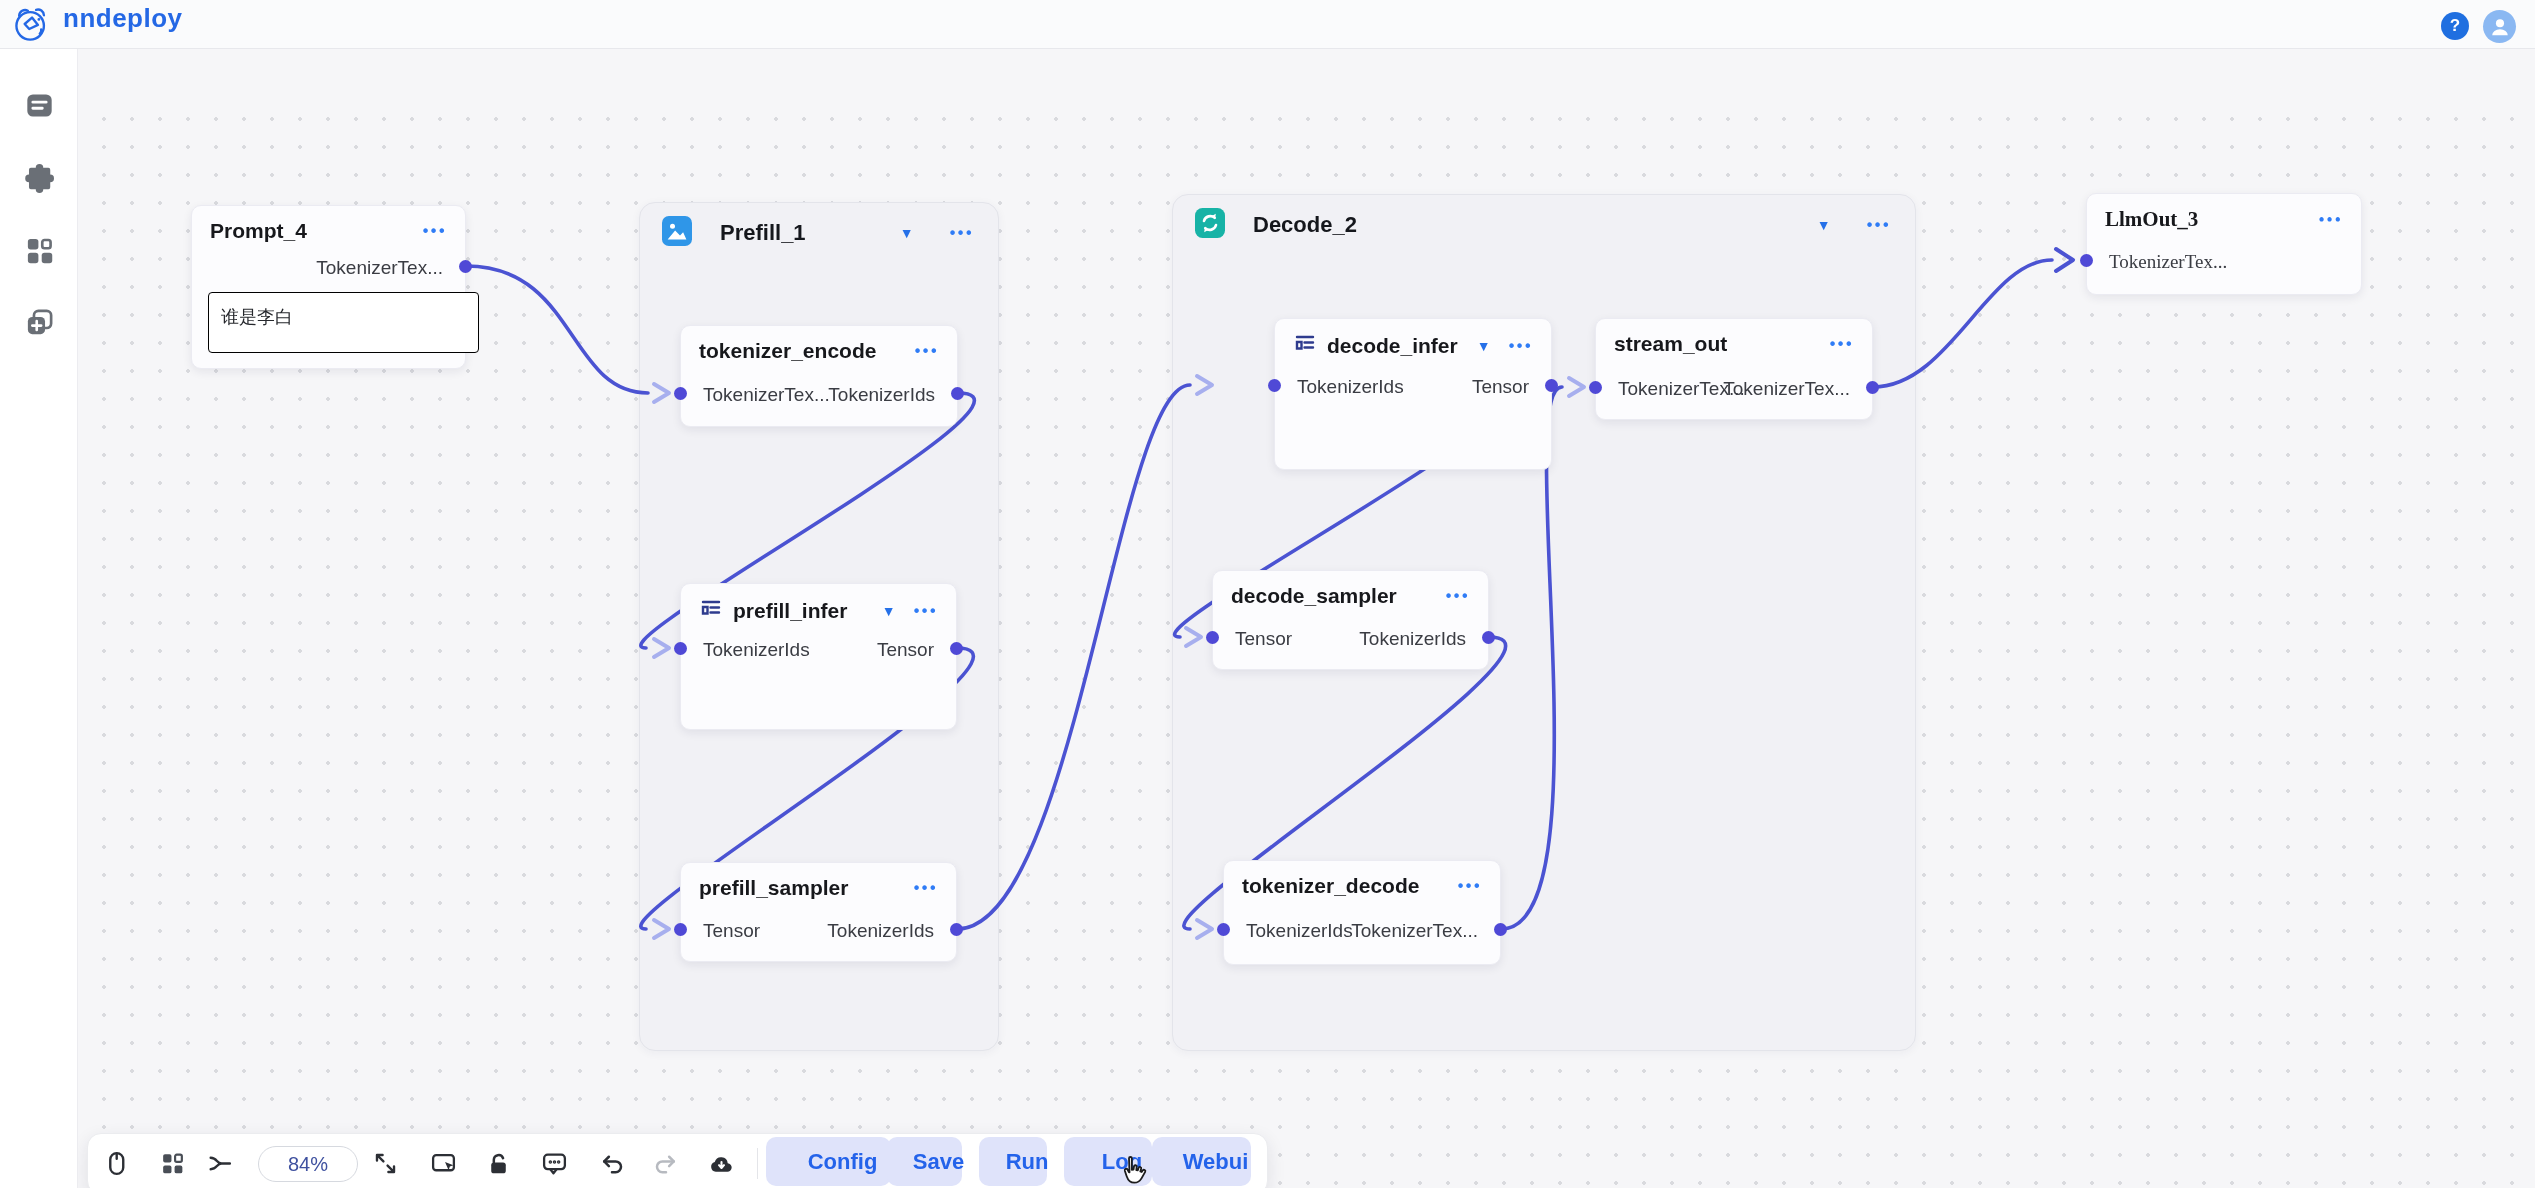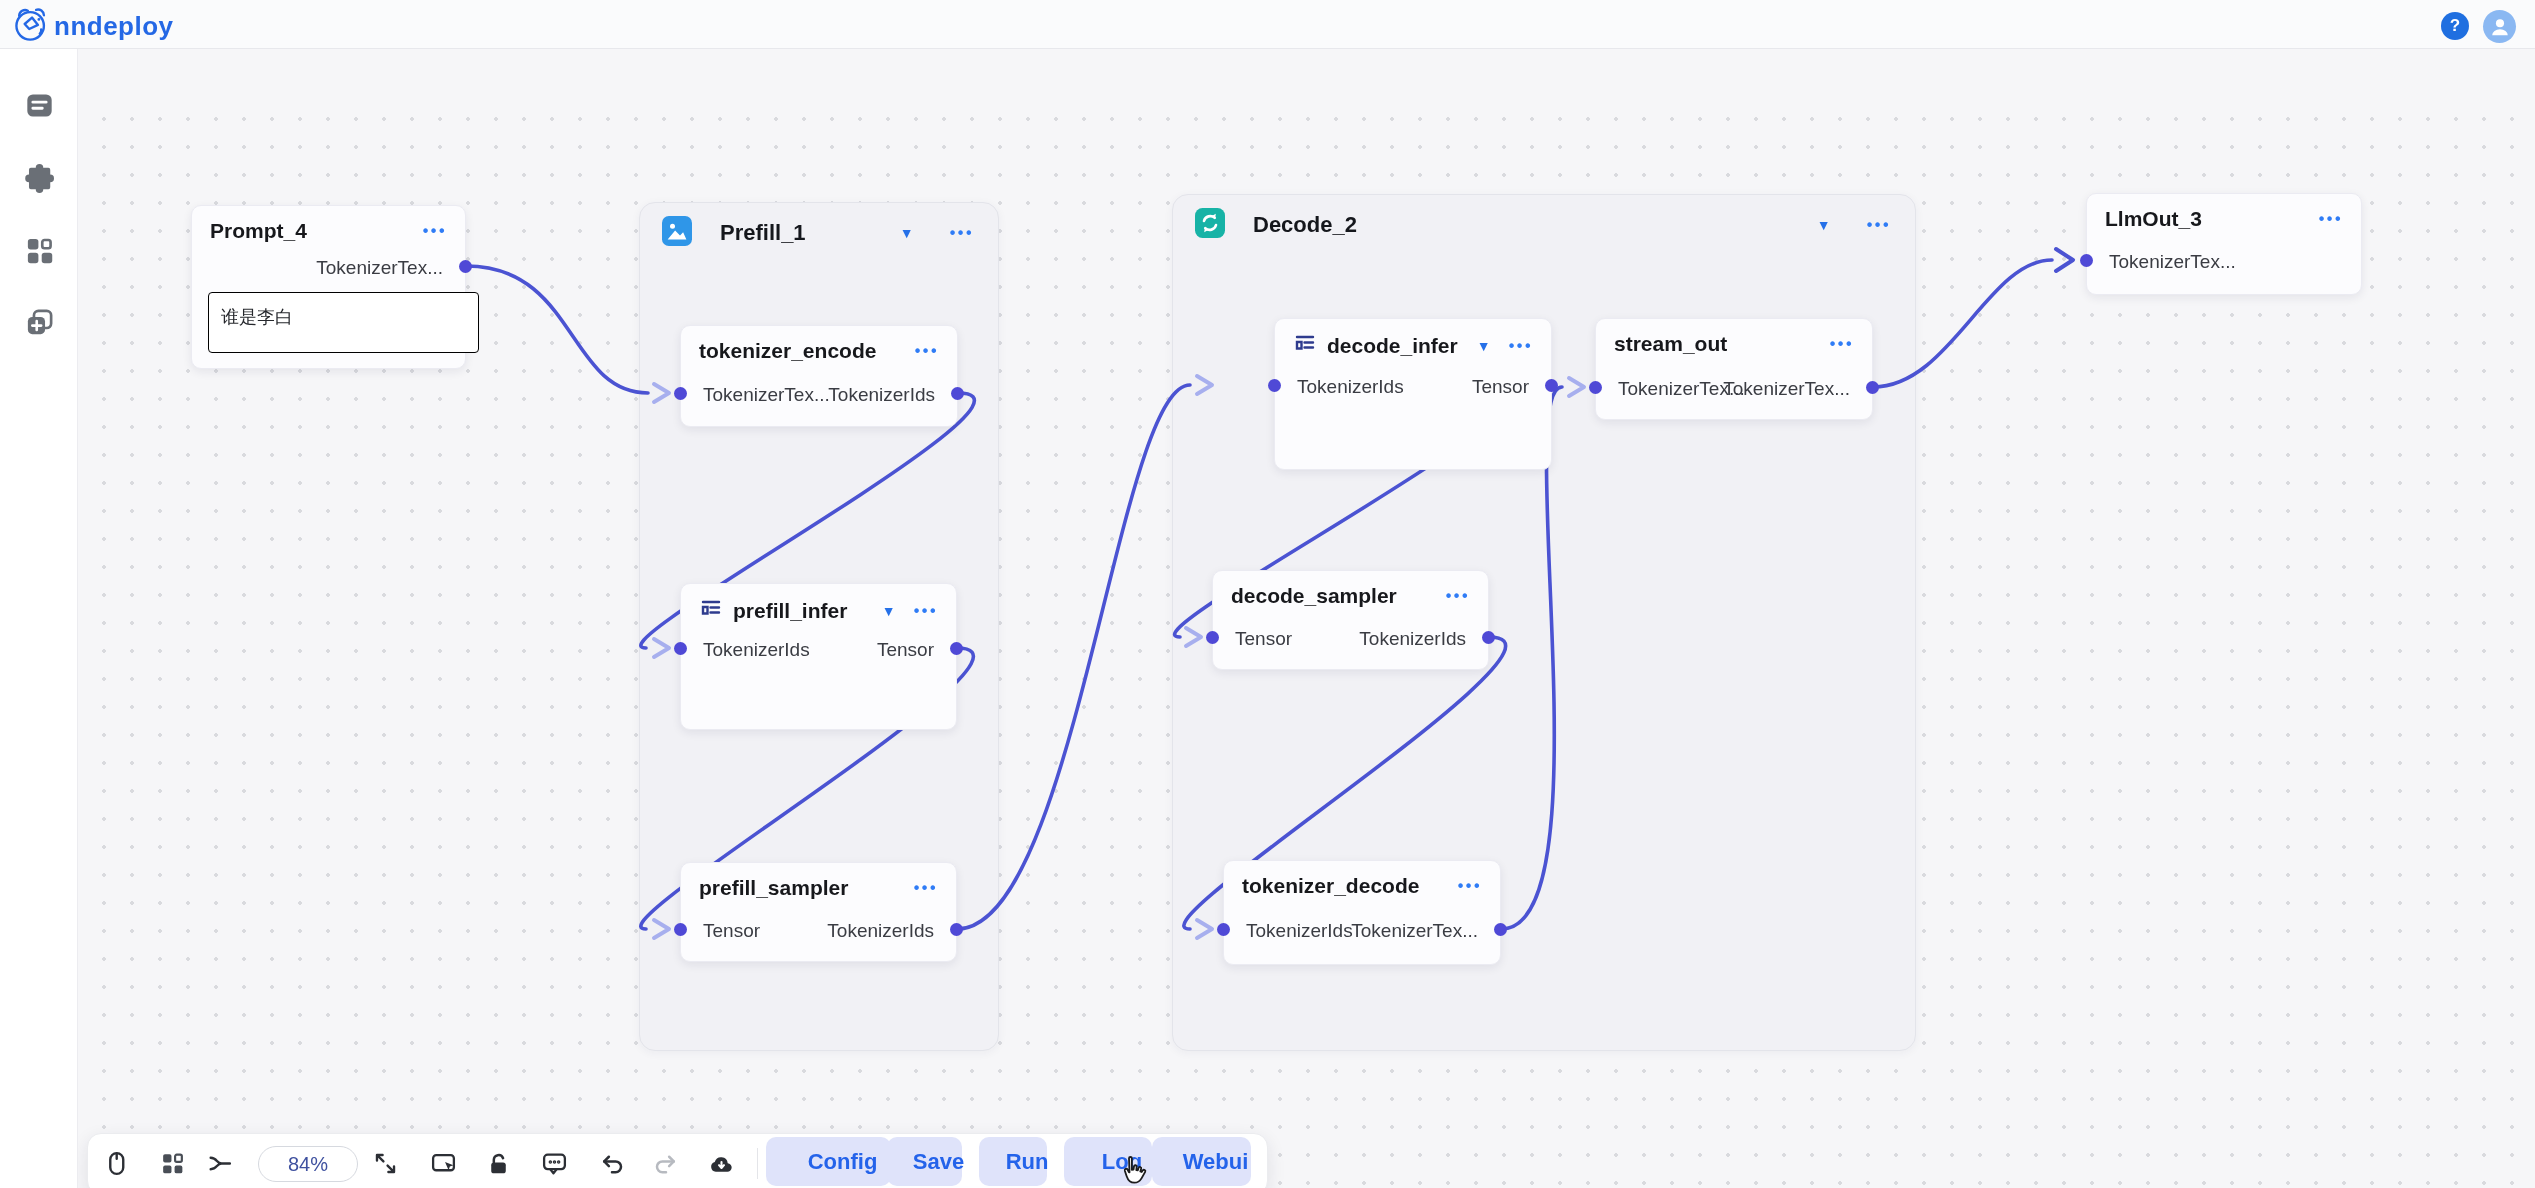--- a/index.html
+++ b/index.html
@@ -1,21 +1,21 @@
 <!DOCTYPE html>
 <html><head>
 <meta charset="utf-8">
 <style>
   * { margin:0; padding:0; box-sizing:border-box; }
   html,body { width:2535px; height:1188px; overflow:hidden; font-family:"Liberation Sans", sans-serif; }
   .app { position:relative; width:2535px; height:1188px; background:#f6f6f8; }
 
   
   .header { position:absolute; left:0; top:0; width:2535px; height:49px; background:#fafbfc; border-bottom:1px solid #e7e8ec; z-index:20; }
-  .brand { position:absolute; left:10px; top:3px; display:flex; align-items:center; gap:0; }
+  .brand { position:absolute; left:10px; top:3px; display:flex; align-items:flex-start; gap:9px; }
   .brand-name { color:#2468e5; font-weight:700; font-size:26px; letter-spacing:0.5px; }
   .help-circle { position:absolute; left:2441px; top:12px; width:28px; height:28px; border-radius:50%; background:#1f6fe0; color:#fff; font-weight:700; font-size:17px; display:flex; align-items:center; justify-content:center; }
   .avatar { position:absolute; left:2483px; top:10px; width:33px; height:33px; border-radius:50%; background:#8ab8f2; display:flex; align-items:center; justify-content:center; }
 
   
   .sidebar { position:absolute; left:0; top:49px; width:78px; height:1139px; background:#ffffff; border-right:1px solid #ececf0; z-index:15; }
   .side-ic { position:absolute; left:24px; width:31px; height:31px; }
 
   
   .tabbar { position:absolute; left:78px; top:49px; width:2457px; height:48px; background:#f6f6f8; z-index:14; }
@@ -268,21 +268,21 @@
       <div class="nhead">
         <span class="ntitle">stream_out</span>
         <span class="ndots">•••</span>
       </div>
       <span class="plabel pin" style="top:59px">TokenizerTex...</span>
       <span class="plabel pout" style="top:59px">TokenizerTex...</span>
       <span class="dot din" style="top:62px"></span>
       <span class="dot dout" style="top:62px"></span>
     </div>
 
-    <div class="node" style="left:2086px;top:193px;width:276px;height:102px;">
+    <div class="node" style="left:2086px;top:193px;width:276px;height:102px;font-family:Liberation Serif, serif;">
       <div class="nhead">
         <span class="ntitle">LlmOut_3</span>
         <span class="ndots">•••</span>
       </div>
       <span class="plabel pin" style="top:57px">TokenizerTex...</span>
       <span class="dot din" style="top:60px"></span>
     </div>
   </div>
 
   <div class="toolbar"></div>

